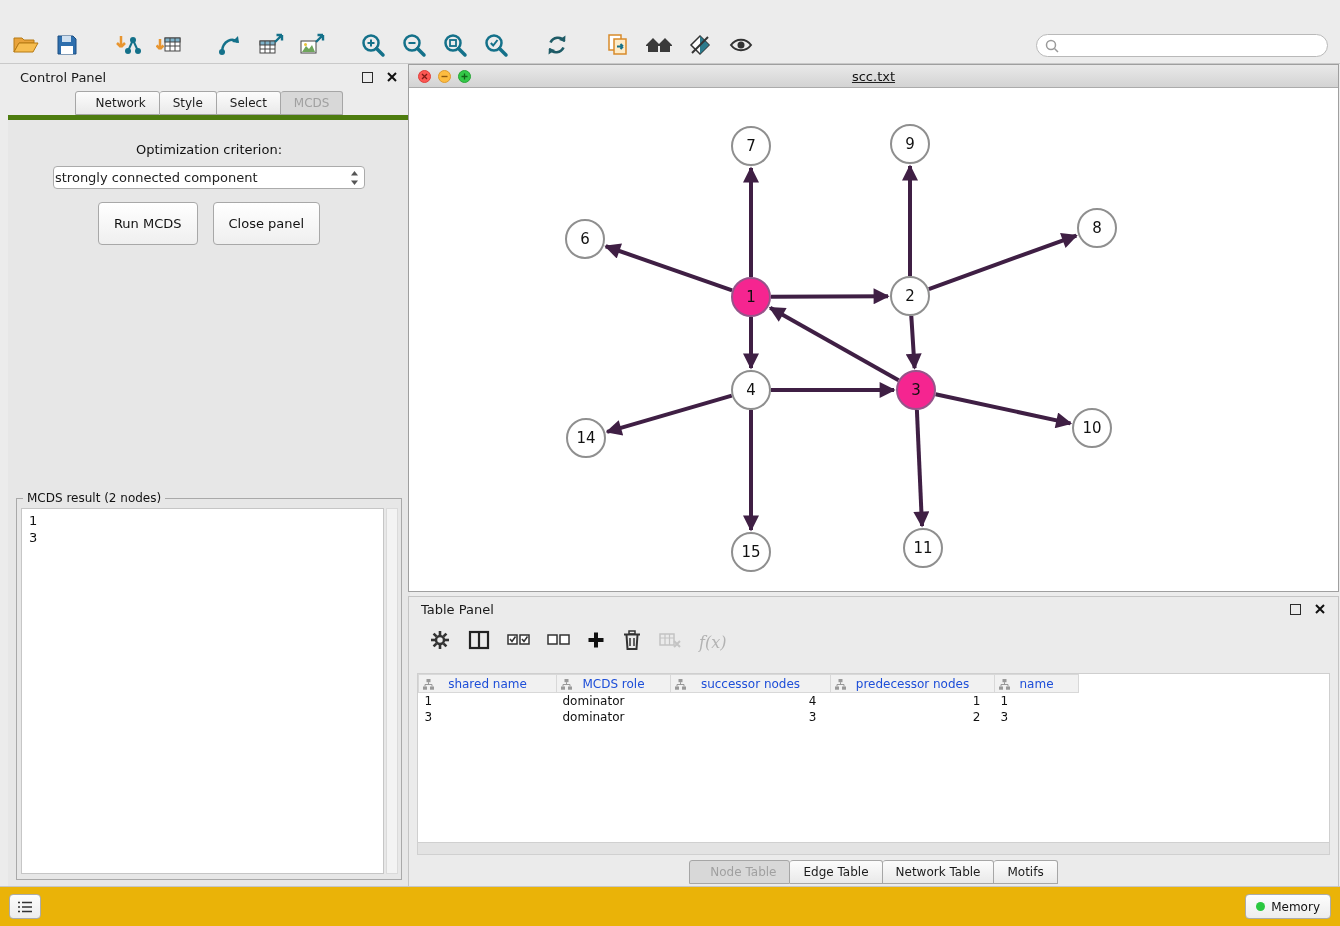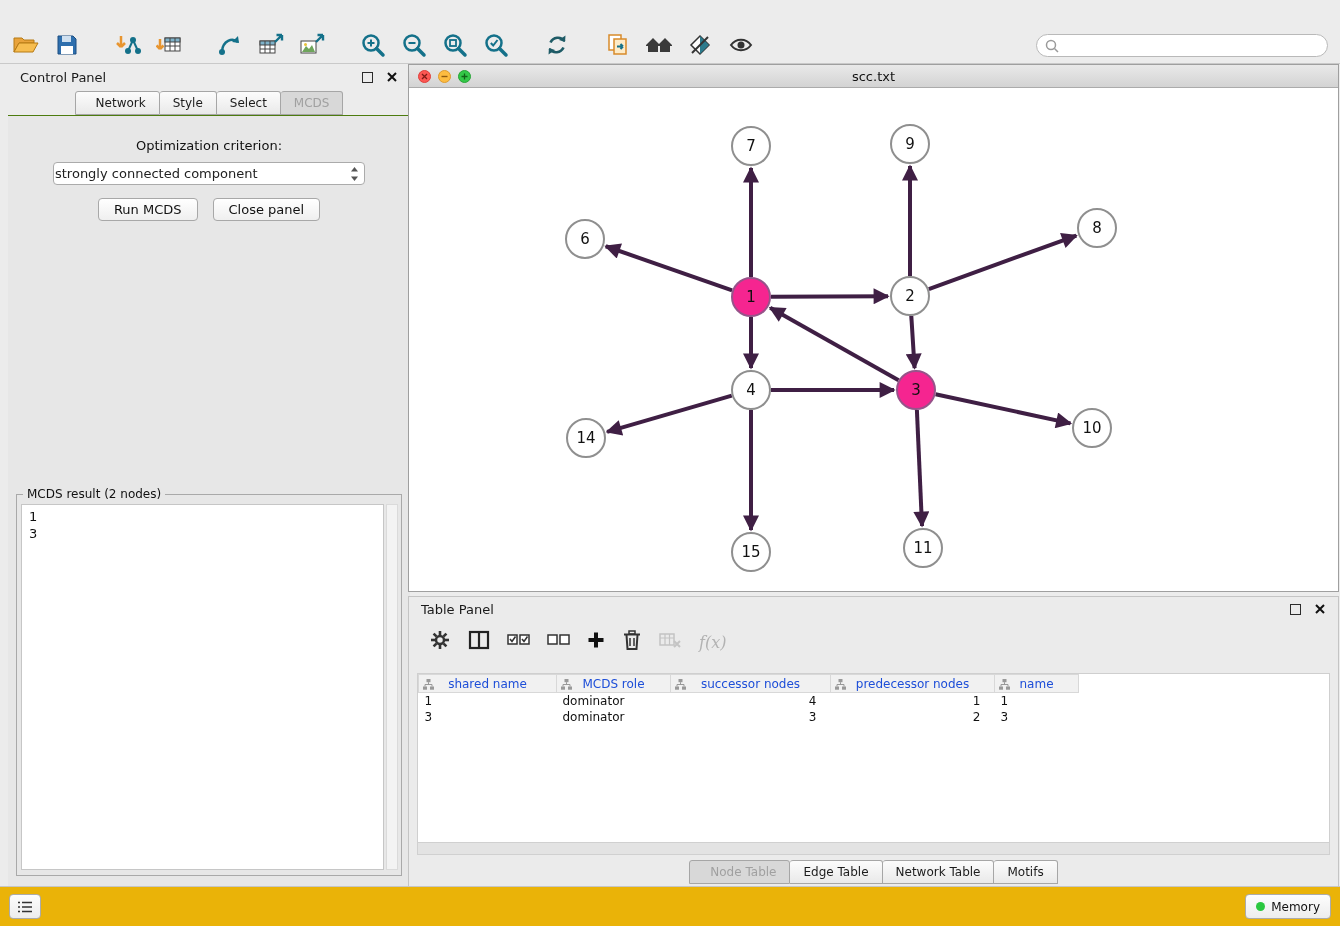--- a/index.html
+++ b/index.html
@@ -20,33 +20,33 @@
   
   .control-panel{position:absolute;left:8px;top:64px;width:402px;height:822px;}
   .panel-header{height:26px;display:flex;align-items:center;padding:0 12px;font-size:13px;color:#1a1a1a;}
   .panel-header .spacer{flex:1;}
   .float-btn{width:11px;height:11px;border:1.5px solid #2b2b2b;margin-right:13px;}
   .close-btn{width:12px;height:12px;position:relative;}
   .panel-tabs{height:25px;display:flex;justify-content:center;align-items:flex-end;}
   .tab{border:1px solid #A6A6A6;border-left:none;background:linear-gradient(#FCFCFC,#E9E9E9);font-size:12px;padding:4px 13px 4px;color:#1c1c1c;border-radius:3px 3px 0 0;}
   .tab:first-child{border-left:1px solid #A6A6A6;padding-left:20px;}
   .tab.active{background:#D8D8D8;color:#A0A0A0;}
-  .cp-body{position:absolute;left:0;top:51px;bottom:0;width:100%;background:#E7E7E7;border-top:1px solid #4d7c0f;padding-top:22px;}
+  .cp-body{position:absolute;left:0;top:51px;bottom:0;width:100%;background:#E7E7E7;border-top:5px solid #4d7c0f;padding-top:22px;}
   .opt-label{text-align:center;font-size:13px;color:#111;}
   .dropdown{width:312px;height:23px;margin:9px auto 0;background:#fff;border:1px solid #ABABAB;border-radius:4px;display:flex;align-items:center;padding-left:1px;font-size:13px;position:relative;}
   .dropdown .stepper{position:absolute;right:5px;top:3px;}
   .btn-row{display:flex;justify-content:center;gap:15px;margin-top:13px;}
-  .btn{background:linear-gradient(#FFFFFF,#EFEFEF);border:1px solid #A8A8A8;border-radius:4px;font-size:13px;padding:3px 15px;color:#111;font-family:inherit;}
+  .btn{background:linear-gradient(#FFFFFF,#EFEFEF);border:1px solid #A8A8A8;border-radius:4px;font-size:13px;padding:13px 15px;color:#111;font-family:inherit;}
   .result-box{position:absolute;left:8px;top:378px;width:386px;height:382px;border:1px solid #A9A9A9;}
   .result-legend{position:absolute;top:-8px;left:6px;background:#E7E7E7;font-size:12px;padding:0 4px;color:#111;}
   .result-list{position:absolute;left:4px;top:9px;right:17px;bottom:5px;background:#fff;border:1px solid #C6C6C6;font-size:13px;padding:3px 7px;line-height:17px;color:#111;}
   .result-scroll{position:absolute;right:3px;top:9px;width:12px;bottom:5px;background:#F3F3F3;border:1px solid #DADADA;}
 
   
-  .net-window{position:absolute;left:408px;top:64px;width:931px;height:528px;border:1px solid #9F9F9F;background:#fff;}
+  .net-window{position:absolute;left:408px;top:64px;width:931px;height:528px;border:1px solid #9F9F9F;background:#fff;text-decoration:underline;}
   .net-titlebar{height:23px;background:linear-gradient(#E9E9E9,#D3D3D3);border-bottom:1px solid #ABABAB;position:relative;text-align:center;font-size:13px;line-height:23px;color:#111;}
   .traffic{position:absolute;left:9px;top:5px;display:flex;gap:7px;}
   .light{width:13px;height:13px;border-radius:50%;display:flex;align-items:center;justify-content:center;}
   .light.red{background:#FC5753;border:1px solid #DF3E3A;}
   .light.yellow{background:#FDBC40;border:1px solid #DE9B2D;}
   .light.green{background:#33C748;border:1px solid #27A436;}
   .net-canvas{position:relative;width:929px;height:503px;background:#fff;overflow:hidden;}
 
   
   .table-panel{position:absolute;left:408px;top:596px;width:931px;height:292px;background:#EBEBEB;border:1px solid #C4C4C4;}

